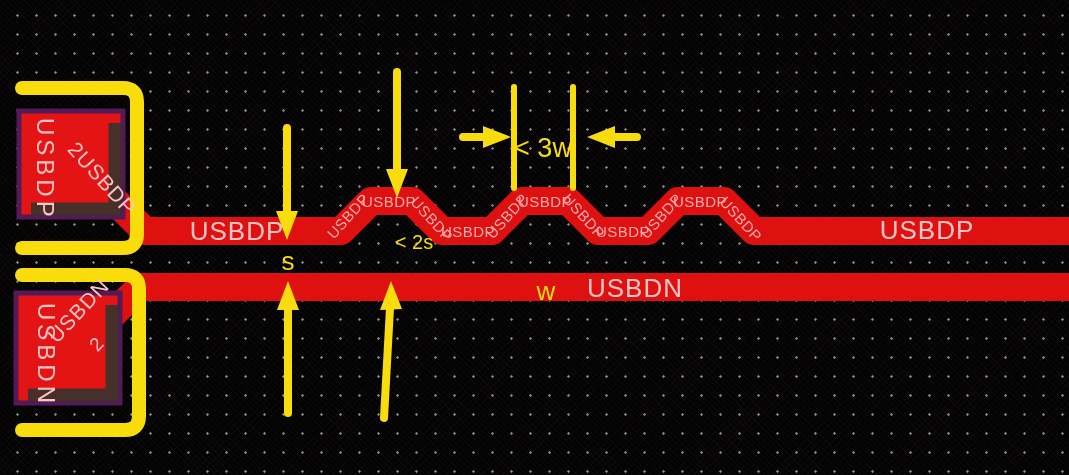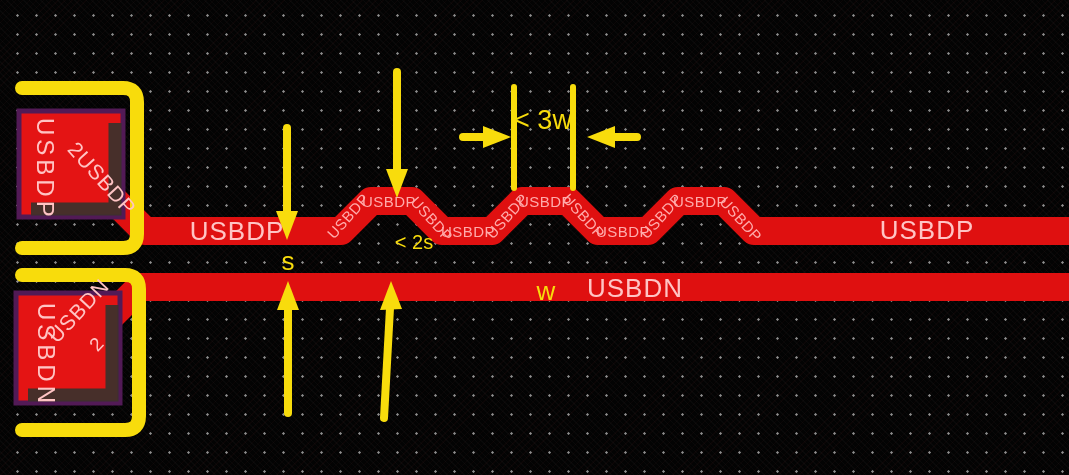--- a/index.html
+++ b/index.html
@@ -77,21 +77,21 @@
   <div class="txt nl-small" style="left:507px;top:216px;transform:translate(-50%,-50%) rotate(-48deg);">USBDP</div>
   <div class="txt nl-small" style="left:545px;top:201px;transform:translate(-50%,-50%);">USBDP</div>
   <div class="txt nl-small" style="left:584px;top:216px;transform:translate(-50%,-50%) rotate(48deg);">USBDP</div>
   <div class="txt nl-small" style="left:623px;top:231px;transform:translate(-50%,-50%);">USBDP</div>
   <div class="txt nl-small" style="left:661px;top:216px;transform:translate(-50%,-50%) rotate(-48deg);">USBDP</div>
   <div class="txt nl-small" style="left:700px;top:201px;transform:translate(-50%,-50%);">USBDP</div>
   <div class="txt nl-small" style="left:741px;top:219px;transform:translate(-50%,-50%) rotate(48deg);">USBDP</div>
 
   <div class="txt yl" style="left:288px;top:261px;font-size:26px;">s</div>
   <div class="txt yl" style="left:414px;top:242px;font-size:20px;text-align:right;">&lt; 2s</div>
-  <div class="txt yl" style="left:543px;top:120px;font-size:27px;">&lt; 3w</div>
+  <div class="txt yl" style="left:543px;top:148px;font-size:27px;">&lt; 3w</div>
   <div class="txt yl" style="left:546px;top:291px;font-size:26px;">w</div>
 
   <div class="txt pad-vtext" style="left:33px;top:118px;">USBDP</div>
   <div class="txt pad-vtext" style="left:34px;top:303px;">USBDN</div>
   <div class="txt diag" style="left:80px;top:138px;transform-origin:0 0;transform:rotate(48deg);">2USBDP</div>
   <div class="txt diag" style="left:60px;top:325px;transform-origin:0 100%;transform:rotate(-47deg);">USBDN</div>
   <div class="txt diag" style="left:85px;top:341px;font-size:19px;transform-origin:0 0;transform:rotate(-47deg);">2</div>
 
 </div>
 

